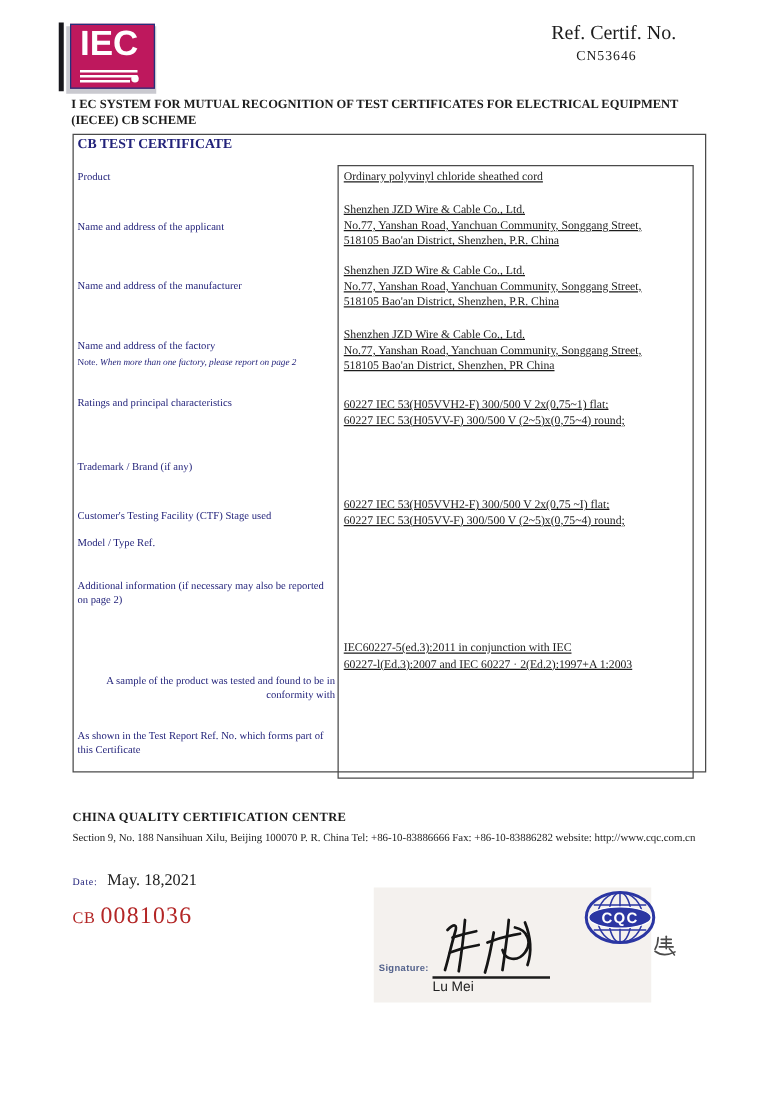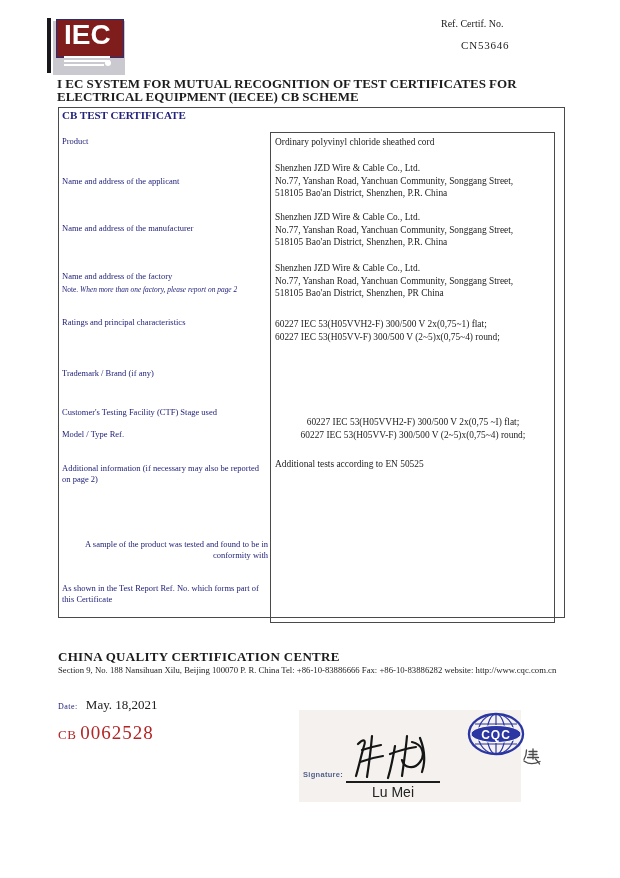--- a/index.html
+++ b/index.html
@@ -2,67 +2,67 @@
 <html><head>
 <meta charset="utf-8">
 <style>
   html,body{margin:0;padding:0;background:#ffffff;}
   .page{position:relative;width:620px;height:878px;background:#ffffff;overflow:hidden;
         font-family:"Liberation Serif","DejaVu Serif",serif;color:#1c1c1c;}
   
   .iec-logo{position:absolute;left:47px;top:17px;width:80px;height:58px;}
   .iec-spine{position:absolute;left:0;top:1px;width:4px;height:55px;background:#17171c;}
   .iec-shadow{position:absolute;left:6px;top:4px;width:72px;height:54px;background:#c9c9cf;}
-  .iec-box{position:absolute;left:9px;top:2px;width:68px;height:39px;background:#7f1d1d;
+  .iec-box{position:absolute;left:9px;top:2px;width:68px;height:52px;background:#be185d;
            border:1px solid #25307c;box-sizing:border-box;}
   .iec-text{position:absolute;left:7px;top:0px;color:#ffffff;font-family:"Liberation Sans",sans-serif;
             font-weight:bold;font-size:28px;letter-spacing:0px;line-height:30px;}
   .iec-lines{position:absolute;left:7px;top:36px;width:52px;}
   .iec-lines .l{height:2px;background:#ffffff;margin-bottom:2px;width:46px;}
   .iec-lines .l.short{width:40px;}
   .iec-dot{position:absolute;left:48px;top:40px;width:6px;height:6px;border-radius:50%;background:#ffffff;}
-  .ref-label{position:absolute;left:441px;top:18px;font-size:10px;}
+  .ref-label{position:absolute;left:441px;top:18px;font-size:16px;}
   .ref-value{position:absolute;left:461px;top:39px;font-size:11px;letter-spacing:0.8px;}
-  .scheme-line{position:absolute;left:57px;top:78px;width:520px;font-size:13px;font-weight:bold;line-height:12.5px;}
+  .scheme-line{position:absolute;left:57px;top:78px;width:520px;font-size:10px;font-weight:bold;line-height:12.5px;}
   
   .outer-box{position:absolute;left:58px;top:107px;width:507px;height:511px;border:1px solid #4a4a4a;box-sizing:border-box;}
   .right-box{position:absolute;left:270px;top:132px;width:285px;height:491px;border:1px solid #4a4a4a;box-sizing:border-box;}
   .cb-title{position:absolute;left:62px;top:109px;font-size:11px;font-weight:bold;color:#22227a;}
   .lbl{position:absolute;left:62px;width:206px;font-size:8.5px;line-height:10.5px;color:#22227a;}
-  .val{position:absolute;left:275px;width:276px;font-size:9.4px;line-height:12.6px;color:#1c1c1c;white-space:pre-line;}
+  .val{position:absolute;left:275px;width:276px;font-size:9.4px;line-height:12.6px;color:#1c1c1c;white-space:pre-line;text-decoration:underline;}
   .note{position:absolute;left:62px;width:210px;font-size:7.4px;color:#22227a;}
   .note .it{font-style:italic;}
   .lbl.r0{top:136px;}  .val.v0{top:136px;}
   .lbl.r1{top:176px;}  .val.v1{top:162px;}
   .lbl.r2{top:223px;}  .val.v2{top:211px;}
   .lbl.r3{top:271px;}  .val.v3{top:262px;}
   .note.n3{top:285px;}
   .lbl.r4{top:317px;}  .val.v4{top:318px;}
   .lbl.r5{top:368px;}
   .lbl.r6{top:407px;}
-  .lbl.r7{top:429px;}  .val.v7{top:416px;text-align:center;}
+  .lbl.r7{top:429px;}  .val.v7{top:398px;}
   .lbl.r8{top:463px;}  .val.v8{top:458px;}
   .lbl.r9{top:539px;text-align:right;}  .val.v9{top:513px;}
   .lbl.r10{top:583px;} .val.v10{top:566px;padding-left:12px;}
   
   .issued-line{position:absolute;left:66px;top:628px;font-size:9.5px;color:#22227a;}
-  .centre-name{position:absolute;left:58px;top:649px;font-size:13px;font-weight:bold;letter-spacing:0.3px;}
+  .centre-name{position:absolute;left:58px;top:649px;font-size:10px;font-weight:bold;letter-spacing:0.3px;}
   .centre-address{position:absolute;left:58px;top:665px;font-size:8.7px;}
   .date-row{position:absolute;left:58px;top:695px;}
   .date-label{font-size:8px;color:#22227a;letter-spacing:0.5px;}
   .date-value{font-size:13px;color:#1c1c1c;margin-left:8px;}
   .cb-row{position:absolute;left:58px;top:722px;color:#b32626;}
   .cb-prefix{font-size:13px;letter-spacing:0.5px;}
   .cb-number{font-size:19px;margin-left:4px;letter-spacing:1px;}
   .sig-panel{position:absolute;left:299px;top:710px;width:222px;height:92px;background:#f4f1ee;}
   .sig-label{position:absolute;left:303px;top:770px;font-family:"Liberation Sans",sans-serif;
              font-size:7.5px;color:#53628c;letter-spacing:0.3px;font-weight:bold;}
   .sig-line{position:absolute;left:346px;top:781px;width:94px;height:1.5px;background:#1c1c1c;}
-  .sig-name{position:absolute;left:346px;top:784px;width:94px;text-align:center;
-            font-family:"Liberation Sans",sans-serif;font-size:14px;color:#222;}
+  .sig-name{position:absolute;left:346px;top:784px;width:94px;text-align:left;
+            font-family:"Liberation Sans",sans-serif;font-size:11px;color:#222;}
   .sig-script{position:absolute;left:350px;top:732px;}
   .cqc-logo{position:absolute;left:466px;top:711px;}
   .stamp{position:absolute;left:522px;top:747px;}
 </style>
 </head>
 <body>
 
 <div class="page">
 
   <div class="iec-logo">
@@ -111,35 +111,36 @@
 
   <div class="lbl r5">Trademark / Brand (if any)</div>
 
   <div class="lbl r6">Customer's Testing Facility (CTF) Stage used</div>
 
   <div class="lbl r7">Model / Type Ref.</div>
   <div class="val v7">60227 IEC 53(H05VVH2-F) 300/500 V 2x(0,75 ~I) flat;
 60227 IEC 53(H05VV-F) 300/500 V (2~5)x(0,75~4) round;</div>
 
   <div class="lbl r8">Additional information (if necessary may also be reported on page 2)</div>
-  <div class="val v8">Additional tests according to EN 50525</div>
 
   <div class="lbl r9">A sample of the product was tested and found to be in conformity with</div>
+  <div class="val v9">IEC60227-5(ed.3):2011 in conjunction with IEC
+60227-l(Ed.3):2007 and IEC 60227 · 2(Ed.2):1997+A 1:2003</div>
 
   <div class="lbl r10">As shown in the Test Report Ref. No. which forms part of this Certificate</div>
 
   <div class="centre-name">CHINA QUALITY CERTIFICATION CENTRE</div>
   <div class="centre-address">Section 9, No. 188 Nansihuan Xilu, Beijing 100070 P. R. China Tel: +86-10-83886666 Fax: +86-10-83886282 website: http://www.cqc.com.cn</div>
 
   <div class="date-row">
     <span class="date-label">Date:</span><span class="date-value">May. 18,2021</span>
   </div>
 
   <div class="cb-row">
-    <span class="cb-prefix">CB</span><span class="cb-number">0062528</span>
+    <span class="cb-prefix">CB</span><span class="cb-number">0081036</span>
   </div>
 
   <div class="sig-panel"></div>
 
   <svg class="sig-script" width="95" height="50" viewBox="0 0 95 50">
     <g fill="none" stroke="#151515" stroke-width="2.2" stroke-linecap="round">
       <path d="M8,12 C14,6 16,8 14,14 C11,24 9,34 6,44"></path>
       <path d="M22,4 C21,16 19,32 17,45"></path>
       <path d="M12,18 C18,16 26,14 31,13"></path>
       <path d="M10,30 C18,27 26,25 33,24"></path>

